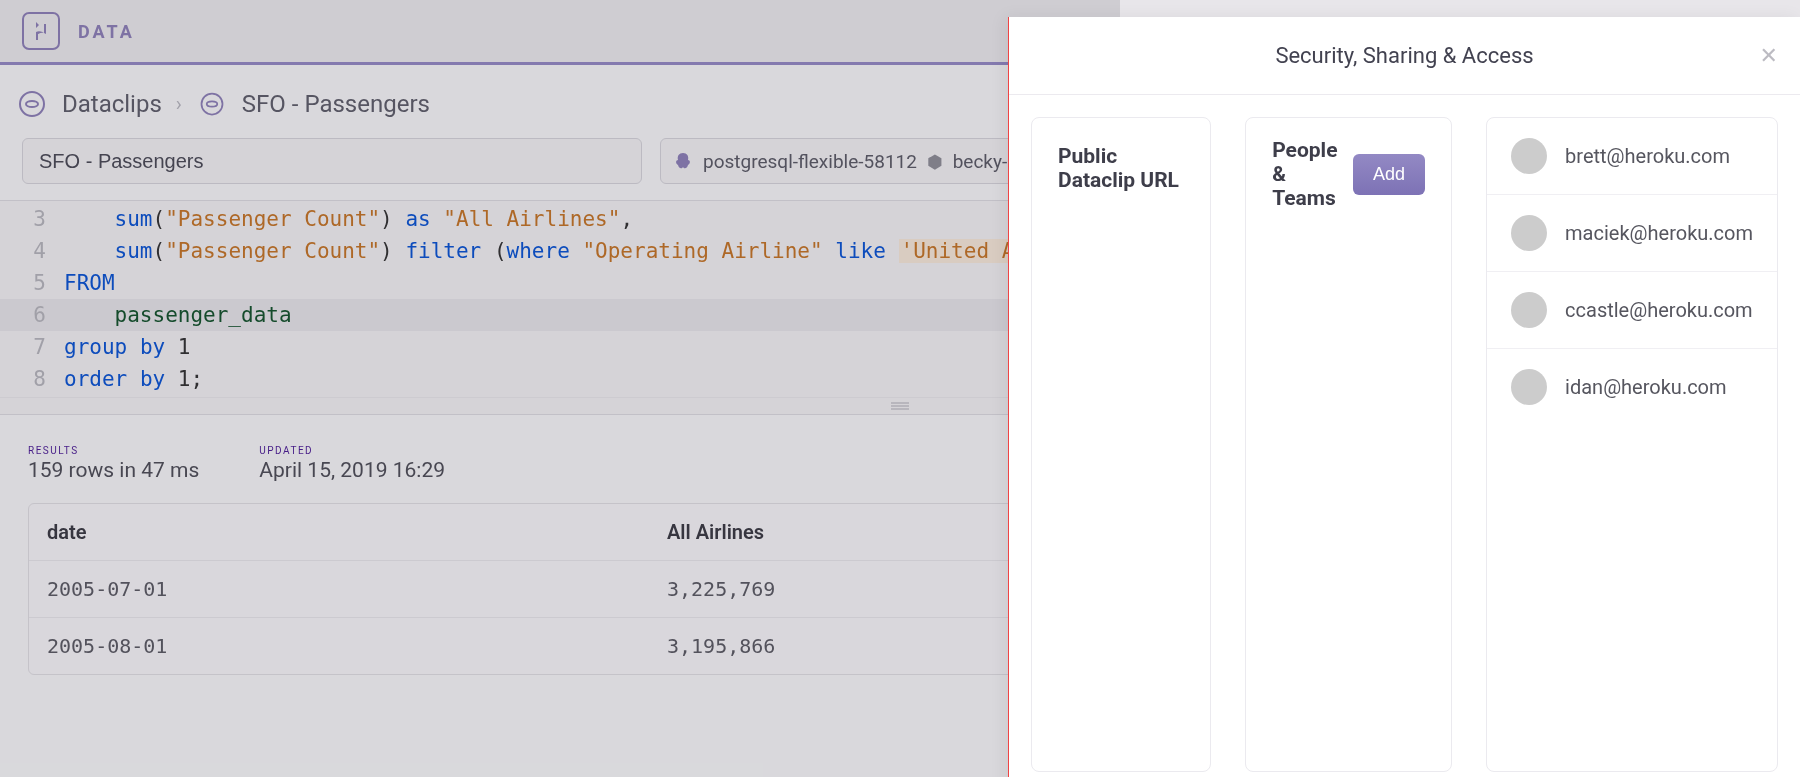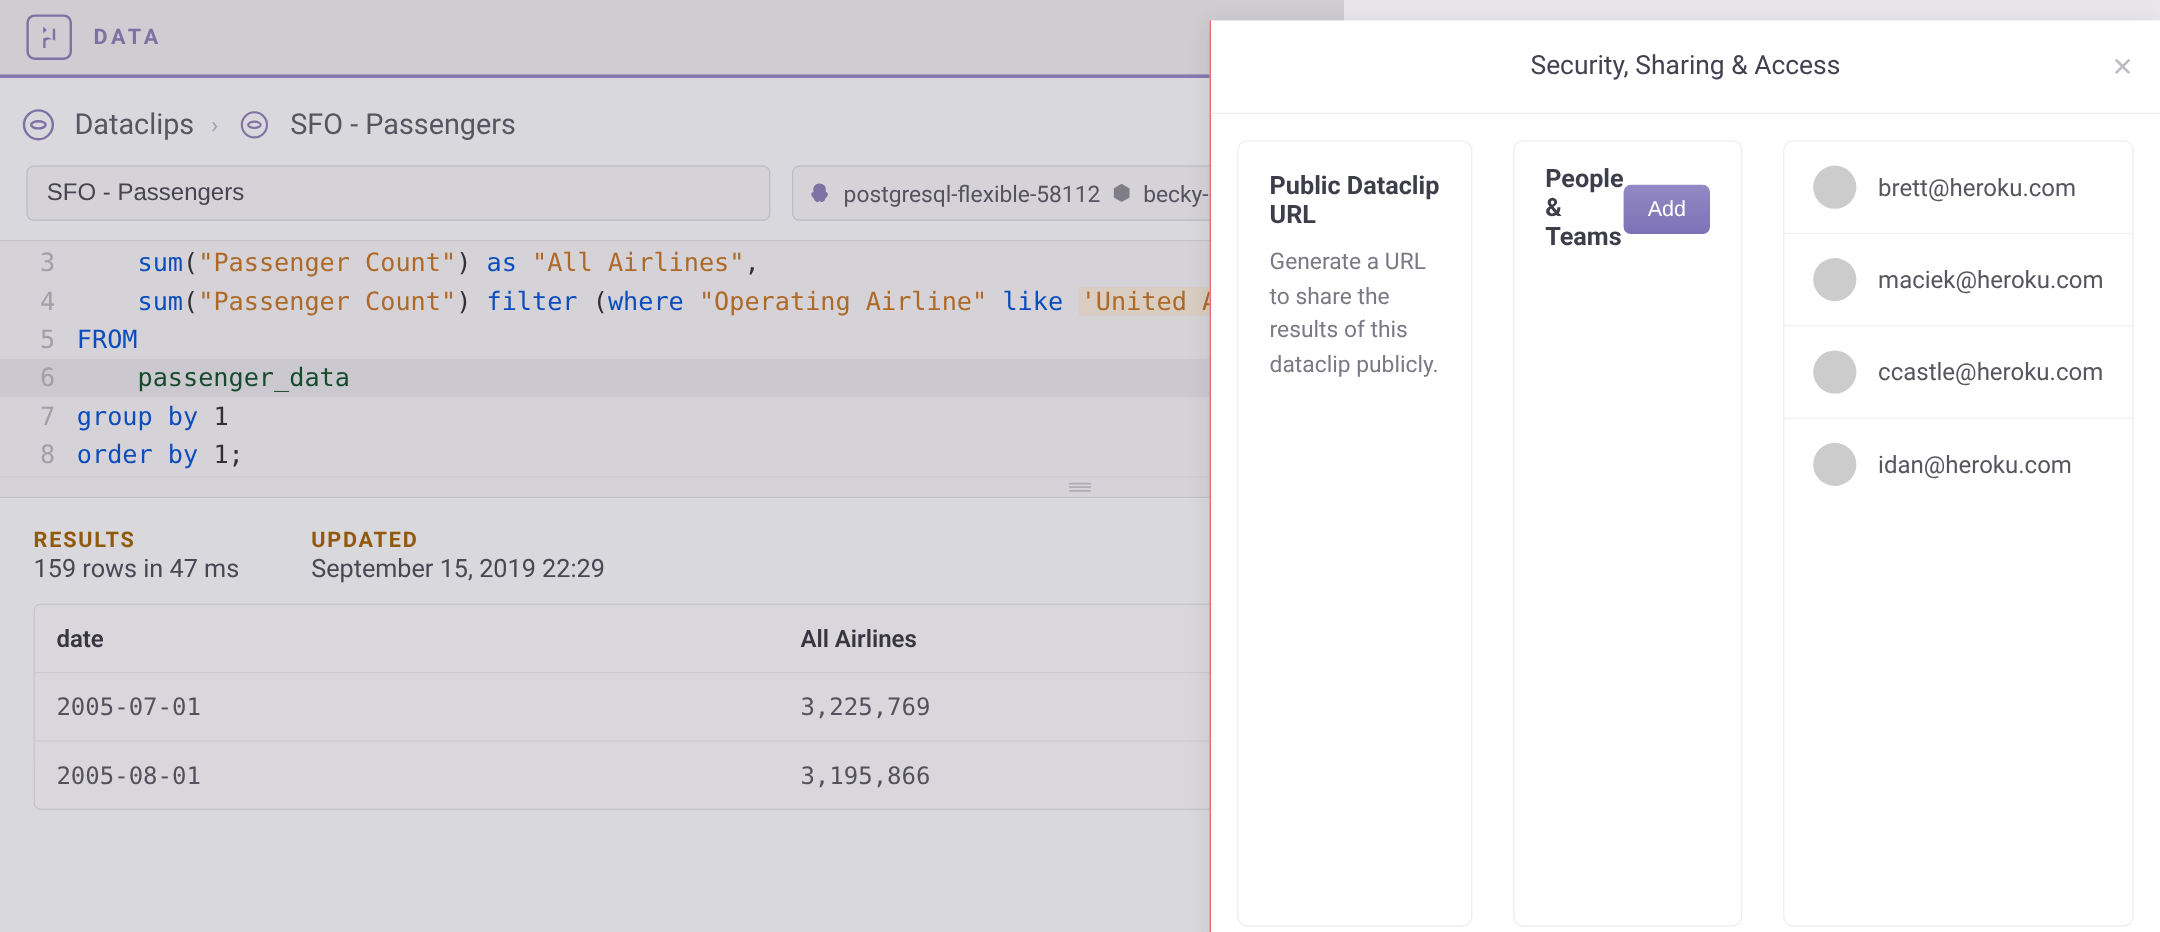--- a/index.html
+++ b/index.html
@@ -120,21 +120,21 @@
 .drag-handle {
   height: 18px; display:flex; align-items:center; justify-content:center;
   background:#eeedf0; color:#c2c1c8; border-bottom:1px solid #d9d8dd; border-top:1px solid #e5e4e8;
   cursor: row-resize;
 }
 
 .results-header {
   display:flex; align-items:center; padding: 24px 28px 16px;
   gap: 60px;
 }
-.results-block .rh-label { font-size:18px; letter-spacing:1.5px; color:#a16207; font-weight:700; }
+.results-block .rh-label { font-size:10px; letter-spacing:1.5px; color:#4c1d95; font-weight:400; }
 .results-block .rh-val { font-size: 21px; color:#4e4e58; margin-top:2px; }
 .results-header .spacer { flex:1; }
 .dl-btn {
   height: 48px; padding: 0 20px;
   border:1px solid #c9c8cf; border-radius:6px; background:#f3f2f5;
   color:#5e5e68; font-size:20px;
   display:flex; align-items:center; gap:10px;
 }
 .seg { display:flex; border:1px solid #c9c8cf; border-radius:6px; overflow:hidden; height:48px; }
 .seg button { border:none; background:transparent; padding:0 28px; font-size:20px; color:#5e5e68; }
@@ -319,21 +319,21 @@
     </svg>
 </div>
 
 <div class="results-header">
   <div class="results-block">
     <div class="rh-label">RESULTS</div>
     <div class="rh-val">159 rows in 47 ms</div>
   </div>
   <div class="results-block">
     <div class="rh-label">UPDATED</div>
-    <div class="rh-val">September 15, 2019 22:29</div>
+    <div class="rh-val">April 15, 2019 16:29</div>
   </div>
   <div class="spacer"></div>
   <button class="dl-btn">
     <span>Download/Export</span>
     <span style="font-size:14px;">⇅</span>
   </button>
   <div class="seg">
     <button class="active">Data</button>
     <div class="seg-div"></div>
     <button>Cha</button>
@@ -363,21 +363,20 @@
 <div class="overlay"></div>
 
 <div class="sidepanel">
   <div class="sp-header">
     <span>Security, Sharing &amp; Access</span>
     <span class="sp-close">✕</span>
   </div>
   <div class="sp-body">
     <div class="card">
       <h3>Public Dataclip URL</h3>
-      <p>Generate a URL to share the results of this dataclip publicly.</p>
     </div>
     <div class="card card-people" style="padding:20px 26px;">
       <div class="ph-row">
         <h3 style="margin:0">People &amp; Teams</h3>
         <button class="btn-purple">Add</button>
       </div>
     </div>
     <div class="people-list" id="people-list">
         <div class="person">
           <div class="av av1"></div>

